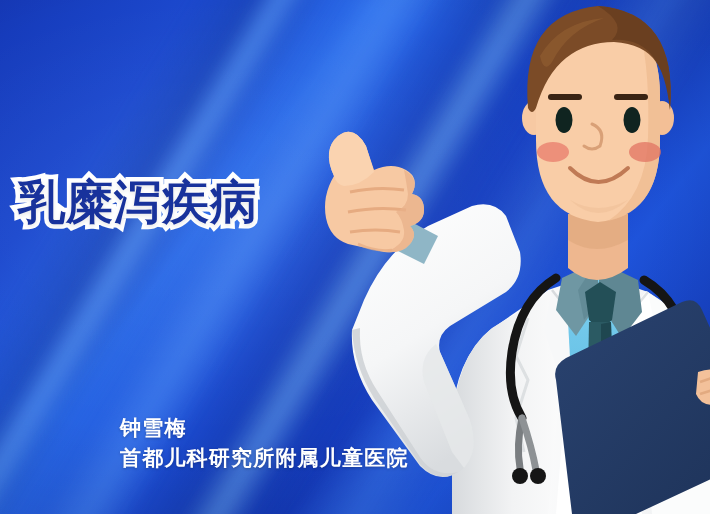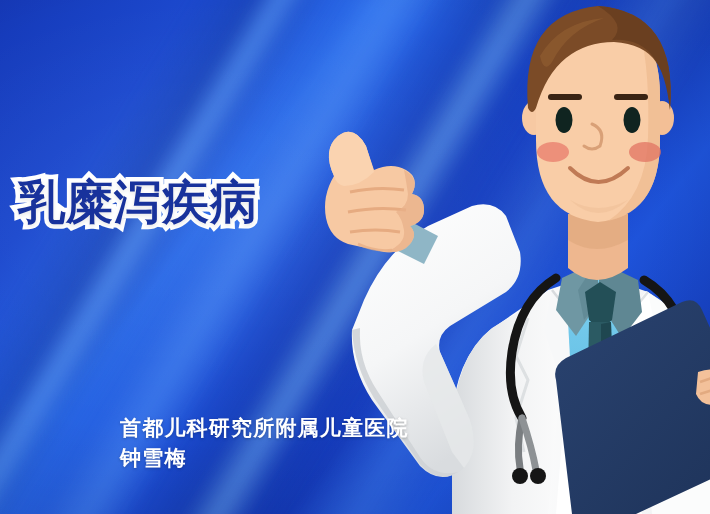--- a/index.html
+++ b/index.html
@@ -252,17 +252,17 @@
 
       <path d="M404 170 Q420 178 412 194 Q424 196 424 210 Q424 222 410 226 Q418 234 410 244 Q402 254 386 252 Q406 244 404 230 Q402 218 396 212 Q408 206 408 194 Q406 180 404 170 Z" fill="#e8b089" opacity="0.75"></path>
     </g>
   </svg>
 
   <div class="title-block">
     <p class="title-line first">乳糜泻疾病</p>
   </div>
 
   <div class="subtitle-block">
+    <p class="subtitle-line">钟雪梅</p>
     <p class="subtitle-line">首都儿科研究所附属儿童医院</p>
-    <p class="subtitle-line">钟雪梅</p>
   </div>
 
 </div>
 
 </body></html>

